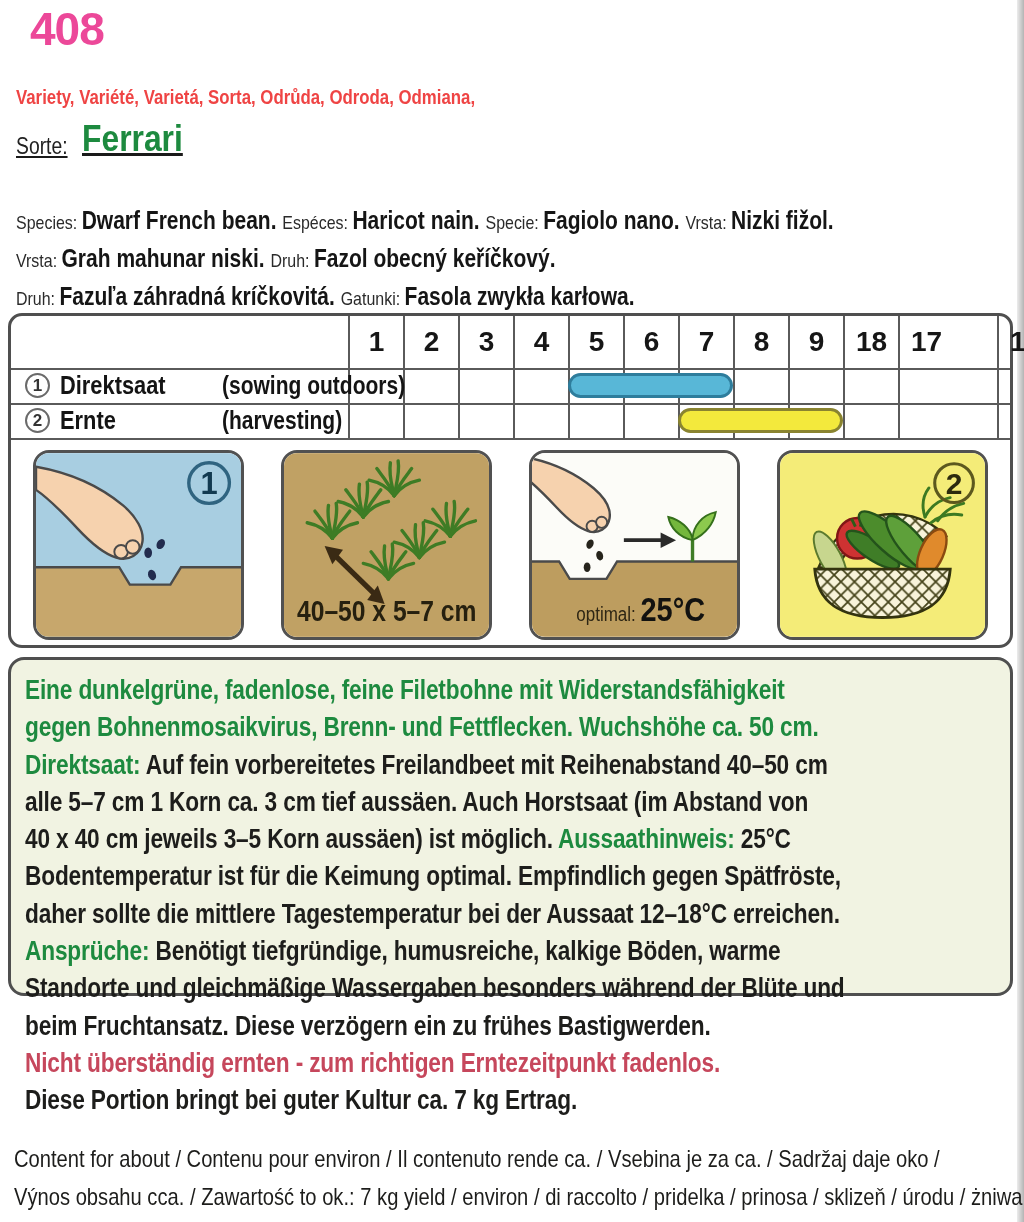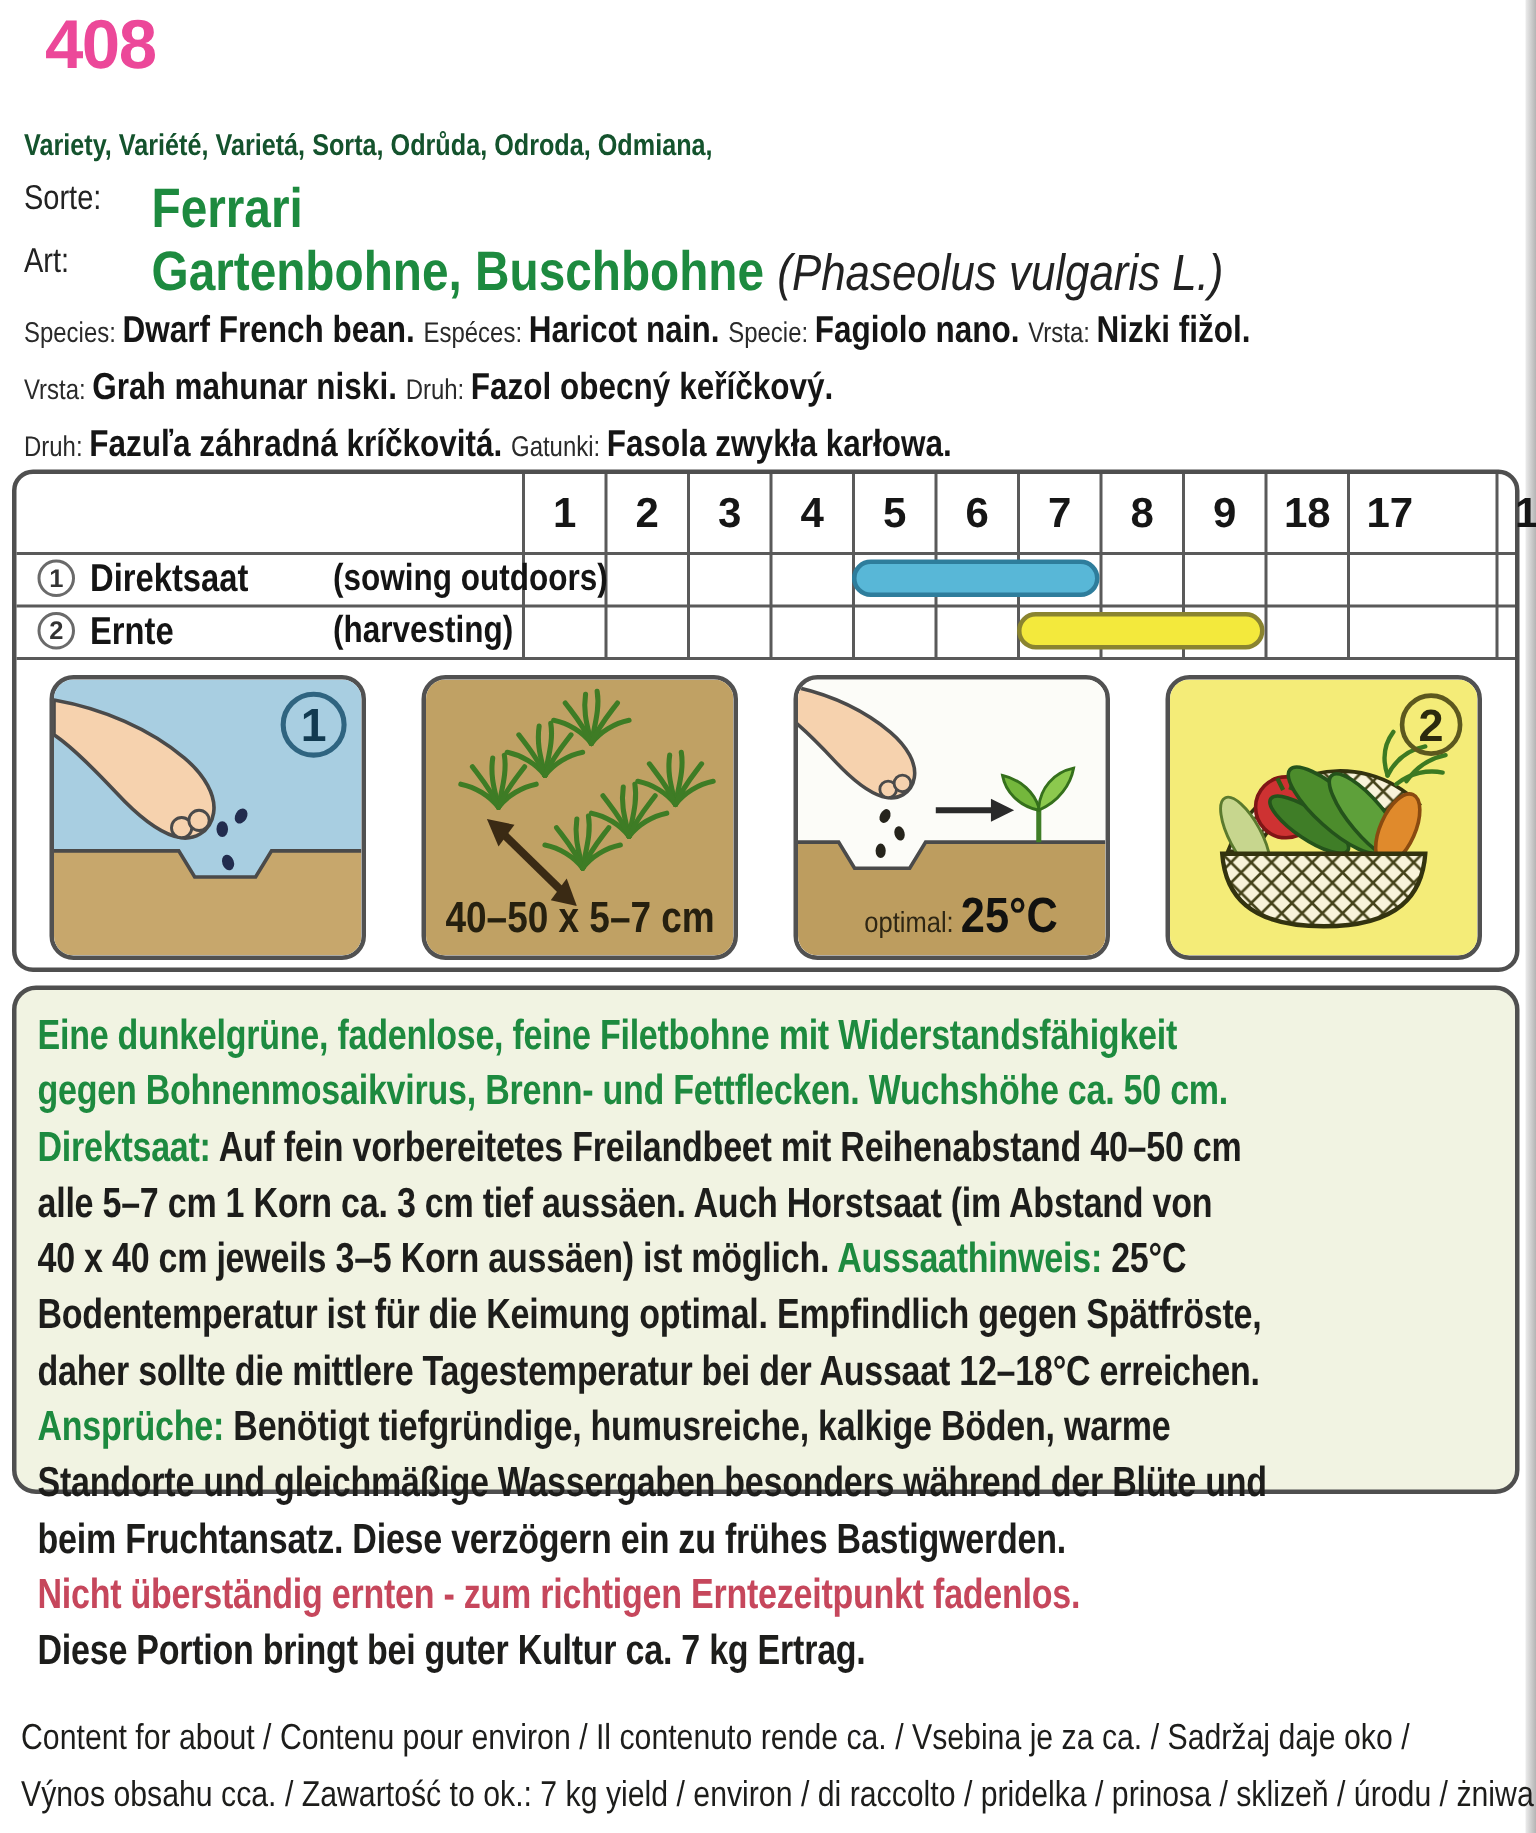--- a/index.html
+++ b/index.html
@@ -4,22 +4,22 @@
 <style>
   html,body{margin:0;padding:0;background:#ffffff;}
   body{font-family:"Liberation Sans", sans-serif; color:#1a1a1a; -webkit-font-smoothing:antialiased;}
   #page{position:relative;width:1024px;height:1222px;background:#fff;overflow:hidden;}
   .edge-right{position:absolute;right:0;top:0;width:7px;height:100%;
     background:linear-gradient(to right,#ececec,#b4b4b4);}
   .cx{display:inline-block;transform:scaleX(.84);transform-origin:0 50%;white-space:nowrap;}
 
   
   .pagenum{position:absolute;left:30px;top:2px;font-size:46px;font-weight:bold;letter-spacing:-1px;color:#ec4899;}
-  .variety{position:absolute;left:16px;top:86px;font-size:20px;font-weight:bold;color:#14532d;}
-  .kvrow{position:absolute;left:16px;display:flex;align-items:flex-start;gap:27px;}
+  .variety{position:absolute;left:16px;top:86px;font-size:20px;font-weight:bold;color:#ef4444;}
+  .kvrow{position:absolute;left:16px;display:flex;align-items:flex-end;gap:8px;text-decoration:underline;}
   .row-sorte{top:118px;}
   .row-art{top:160px;}
   .kvlabel{font-size:23px;color:#222;transform:scaleX(.84);transform-origin:0 50%;display:inline-block;width:58px;}
   .kvvalue{font-size:37px;font-weight:bold;color:#1d8a3f;transform:scaleX(.86);transform-origin:0 50%;display:inline-block;white-space:nowrap;}
   .kvlatin{font-size:34px;font-style:italic;font-weight:normal;color:#222;}
   .species{position:absolute;left:16px;top:203px;line-height:34px;}
   .species .lbl{font-size:19px;color:#2a2a2a;}
   .species .val{font-size:25px;font-weight:bold;color:#151515;}
 
   
@@ -55,24 +55,20 @@
 
 <div id="page">
   <div class="edge-right"></div>
 
   <div class="pagenum">408</div>
   <div class="variety"><span class="cx">Variety, Variété, Varietá, Sorta, Odrůda, Odroda, Odmiana,</span></div>
 
   <div class="kvrow row-sorte">
     <span class="kvlabel">Sorte:</span>
     <span class="kvvalue">Ferrari</span>
-  </div>
-  <div class="kvrow row-art">
-    <span class="kvlabel">Art:</span>
-    <span class="kvvalue"><span>Gartenbohne, Buschbohne</span>&nbsp;<span class="kvlatin">(Phaseolus vulgaris L.)</span></span>
   </div>
 
   <div class="species"><div class="cx sp-line"><span class="lbl">Species: </span><span class="val">Dwarf French bean. </span><span class="lbl">Espéces: </span><span class="val">Haricot nain. </span><span class="lbl">Specie: </span><span class="val">Fagiolo nano. </span><span class="lbl">Vrsta: </span><span class="val">Nizki fižol.</span></div><div class="cx sp-line"><span class="lbl">Vrsta: </span><span class="val">Grah mahunar niski. </span><span class="lbl">Druh: </span><span class="val">Fazol obecný keříčkový.</span></div><div class="cx sp-line"><span class="lbl">Druh: </span><span class="val">Fazuľa záhradná kríčkovitá. </span><span class="lbl">Gatunki: </span><span class="val">Fasola zwykła karłowa.</span></div></div>
 
   <div class="boxA">
     <div class="cal">
       <div>
           <div class="mcell" style="left: 337px;">
             <span class="mnum">1</span>
           </div>

